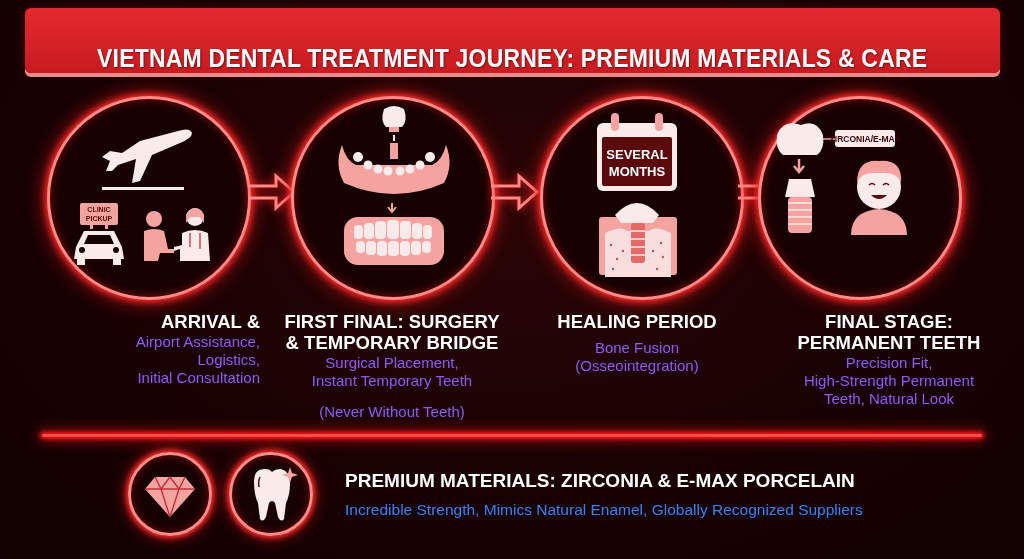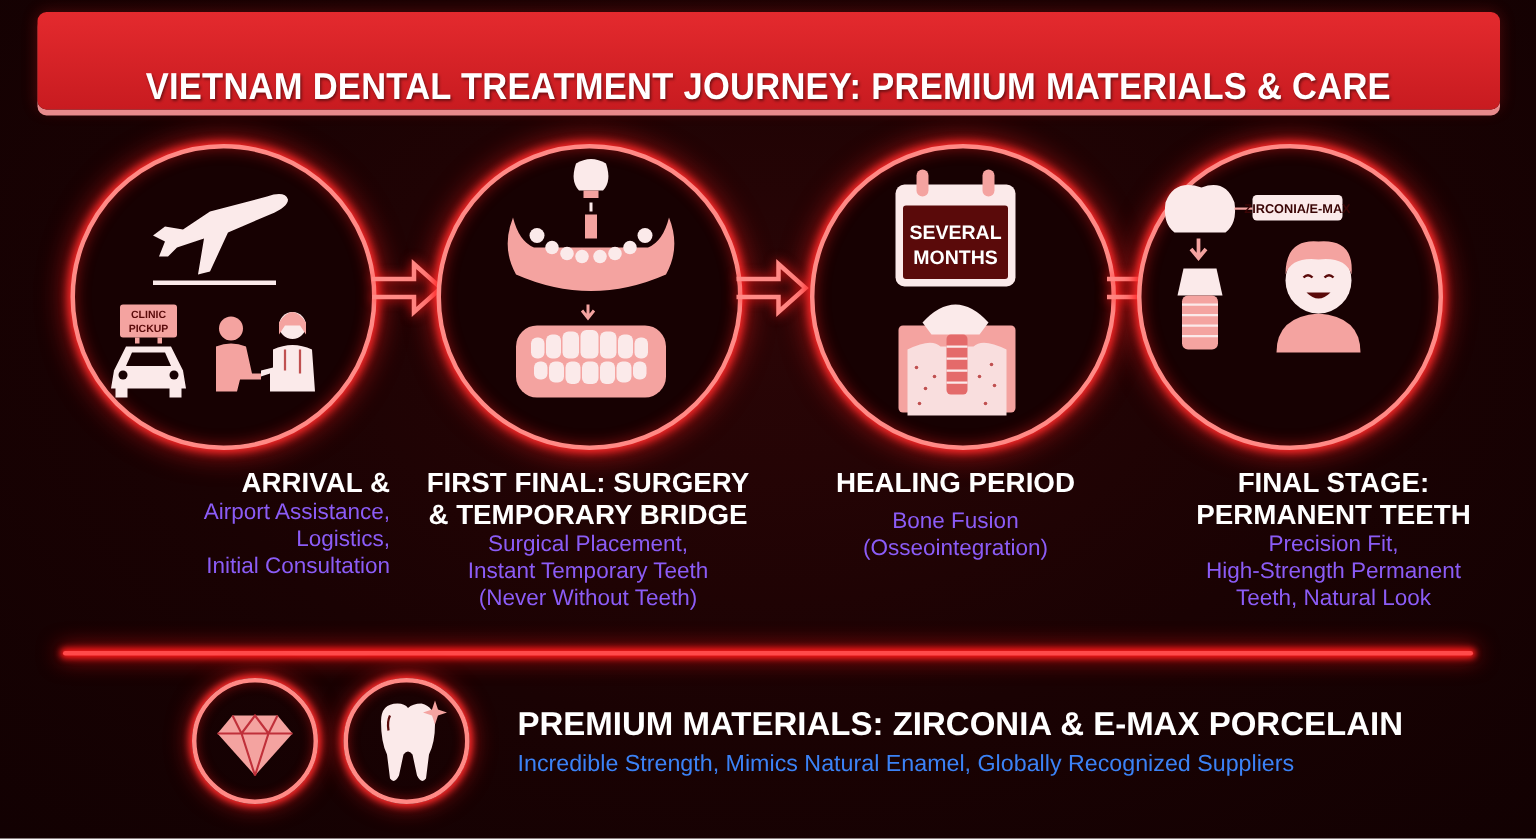--- a/index.html
+++ b/index.html
@@ -48,21 +48,21 @@
     background: #ff4a4a;
     box-shadow: 0 0 4px 2px #ff1a1a, 0 0 14px 3px rgba(255,20,20,0.6);
     border-radius: 2px;
   }
   .mat-circle {
     position: absolute; width: 84px; height: 84px; border-radius: 50%;
     border: 3px solid #ff8a86;
     box-shadow: 0 0 5px 2px #ff2a2a, 0 0 14px 3px rgba(255,30,30,0.5), inset 0 0 8px rgba(255,30,30,0.4);
   }
   .mat-circle svg { position: absolute; left: 0; top: 0; width: 78px; height: 78px; }
-  .mat-title { position: absolute; left: 345px; top: 470px; font-weight: 700; font-size: 22px; white-space: nowrap; }
+  .mat-title { position: absolute; left: 345px; top: 470px; font-weight: 700; font-size: 19px; white-space: nowrap; }
   .mat-desc { position: absolute; left: 345px; top: 501px; font-size: 15.5px; color: #3b82f6; white-space: nowrap; }
 </style>
 </head>
 <body>
 
 <div class="title-bar">
   <span>VIETNAM DENTAL TREATMENT JOURNEY: PREMIUM MATERIALS &amp; CARE</span>
 </div>
 
 <div class="step-circle" style="left:47px; top:96px;">
@@ -150,21 +150,21 @@
 <div class="arrow" style="left:491px; top:172px;">
   <svg viewBox="0 0 48 40">
       <path d="M0,14 L28,14 L28,4 L46,20 L28,36 L28,26 L0,26" fill="none" stroke="#ff8a86" stroke-width="3" style="filter: drop-shadow(0 0 4px #ff1a1a);"></path>
     </svg>
 </div>
 <div class="caption" style="left:272px; top:311px; width:240px;">
   <div class="h">FIRST FINAL: SURGERY</div>
   <div class="h">&amp; TEMPORARY BRIDGE</div>
   <div class="d" style="margin-top:1px">Surgical Placement,</div>
   <div class="d" style="margin-top:0">Instant Temporary Teeth</div>
-  <div class="d" style="margin-top:0">(Never Without Teeth)</div>
+  <div class="d" style="margin-top:13px">(Never Without Teeth)</div>
 </div>
 
 <div class="step-circle" style="left:540px; top:96px;">
   <svg viewBox="0 0 198 198">
     <rect x="54" y="24" width="80" height="68" rx="6" fill="#fbeaea"></rect>
     <rect x="59" y="38" width="70" height="49" rx="2" fill="#5a0a0a"></rect>
     <rect x="68" y="14" width="8" height="18" rx="4" fill="#f4a3a0"></rect>
     <rect x="112" y="14" width="8" height="18" rx="4" fill="#f4a3a0"></rect>
     <text x="94" y="60" font-size="13" font-weight="700" fill="#fff" text-anchor="middle" font-family="Liberation Sans, sans-serif">SEVERAL</text>
     <text x="94" y="77" font-size="13" font-weight="700" fill="#fff" text-anchor="middle" font-family="Liberation Sans, sans-serif">MONTHS</text>

